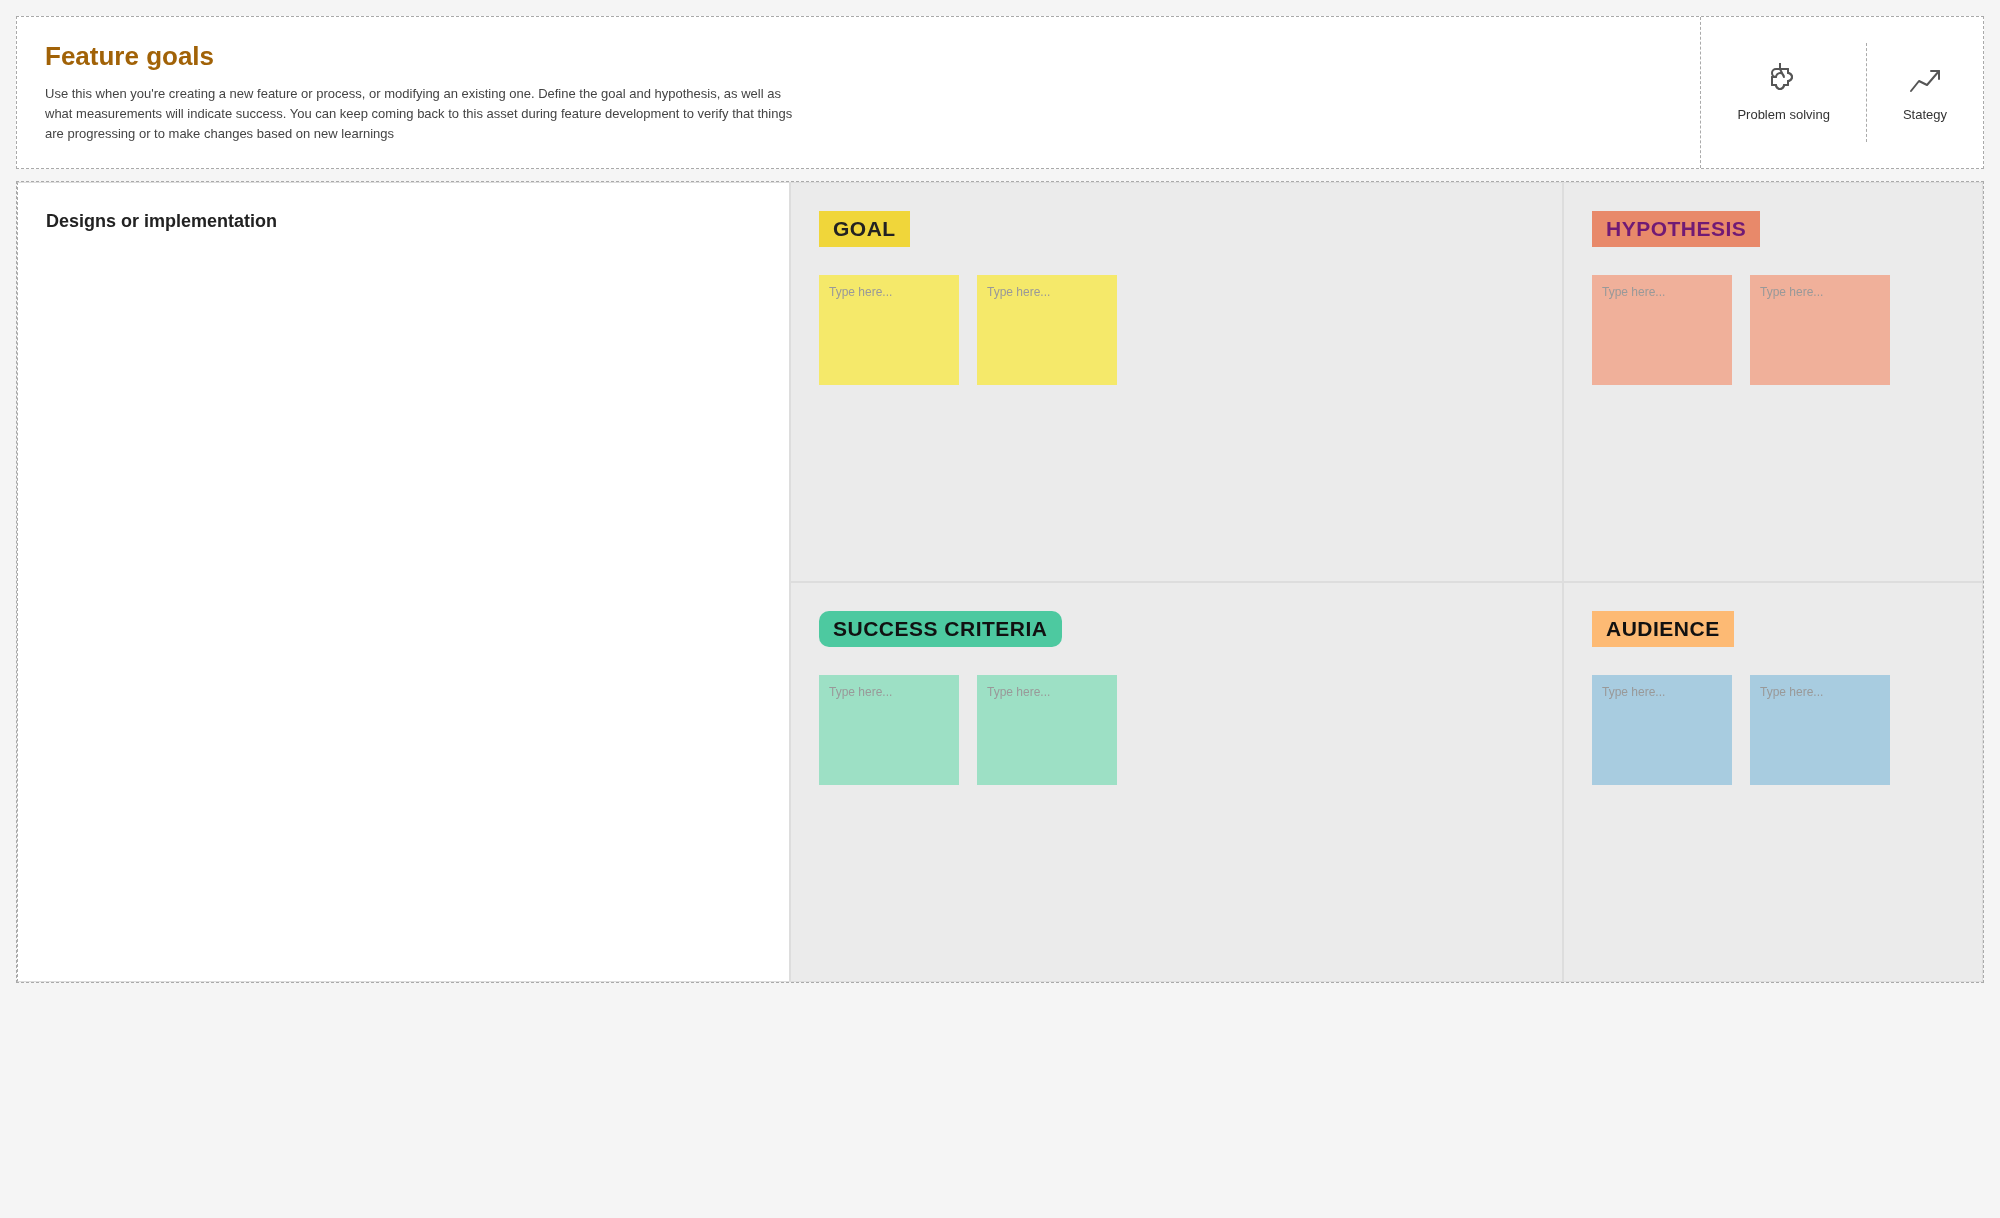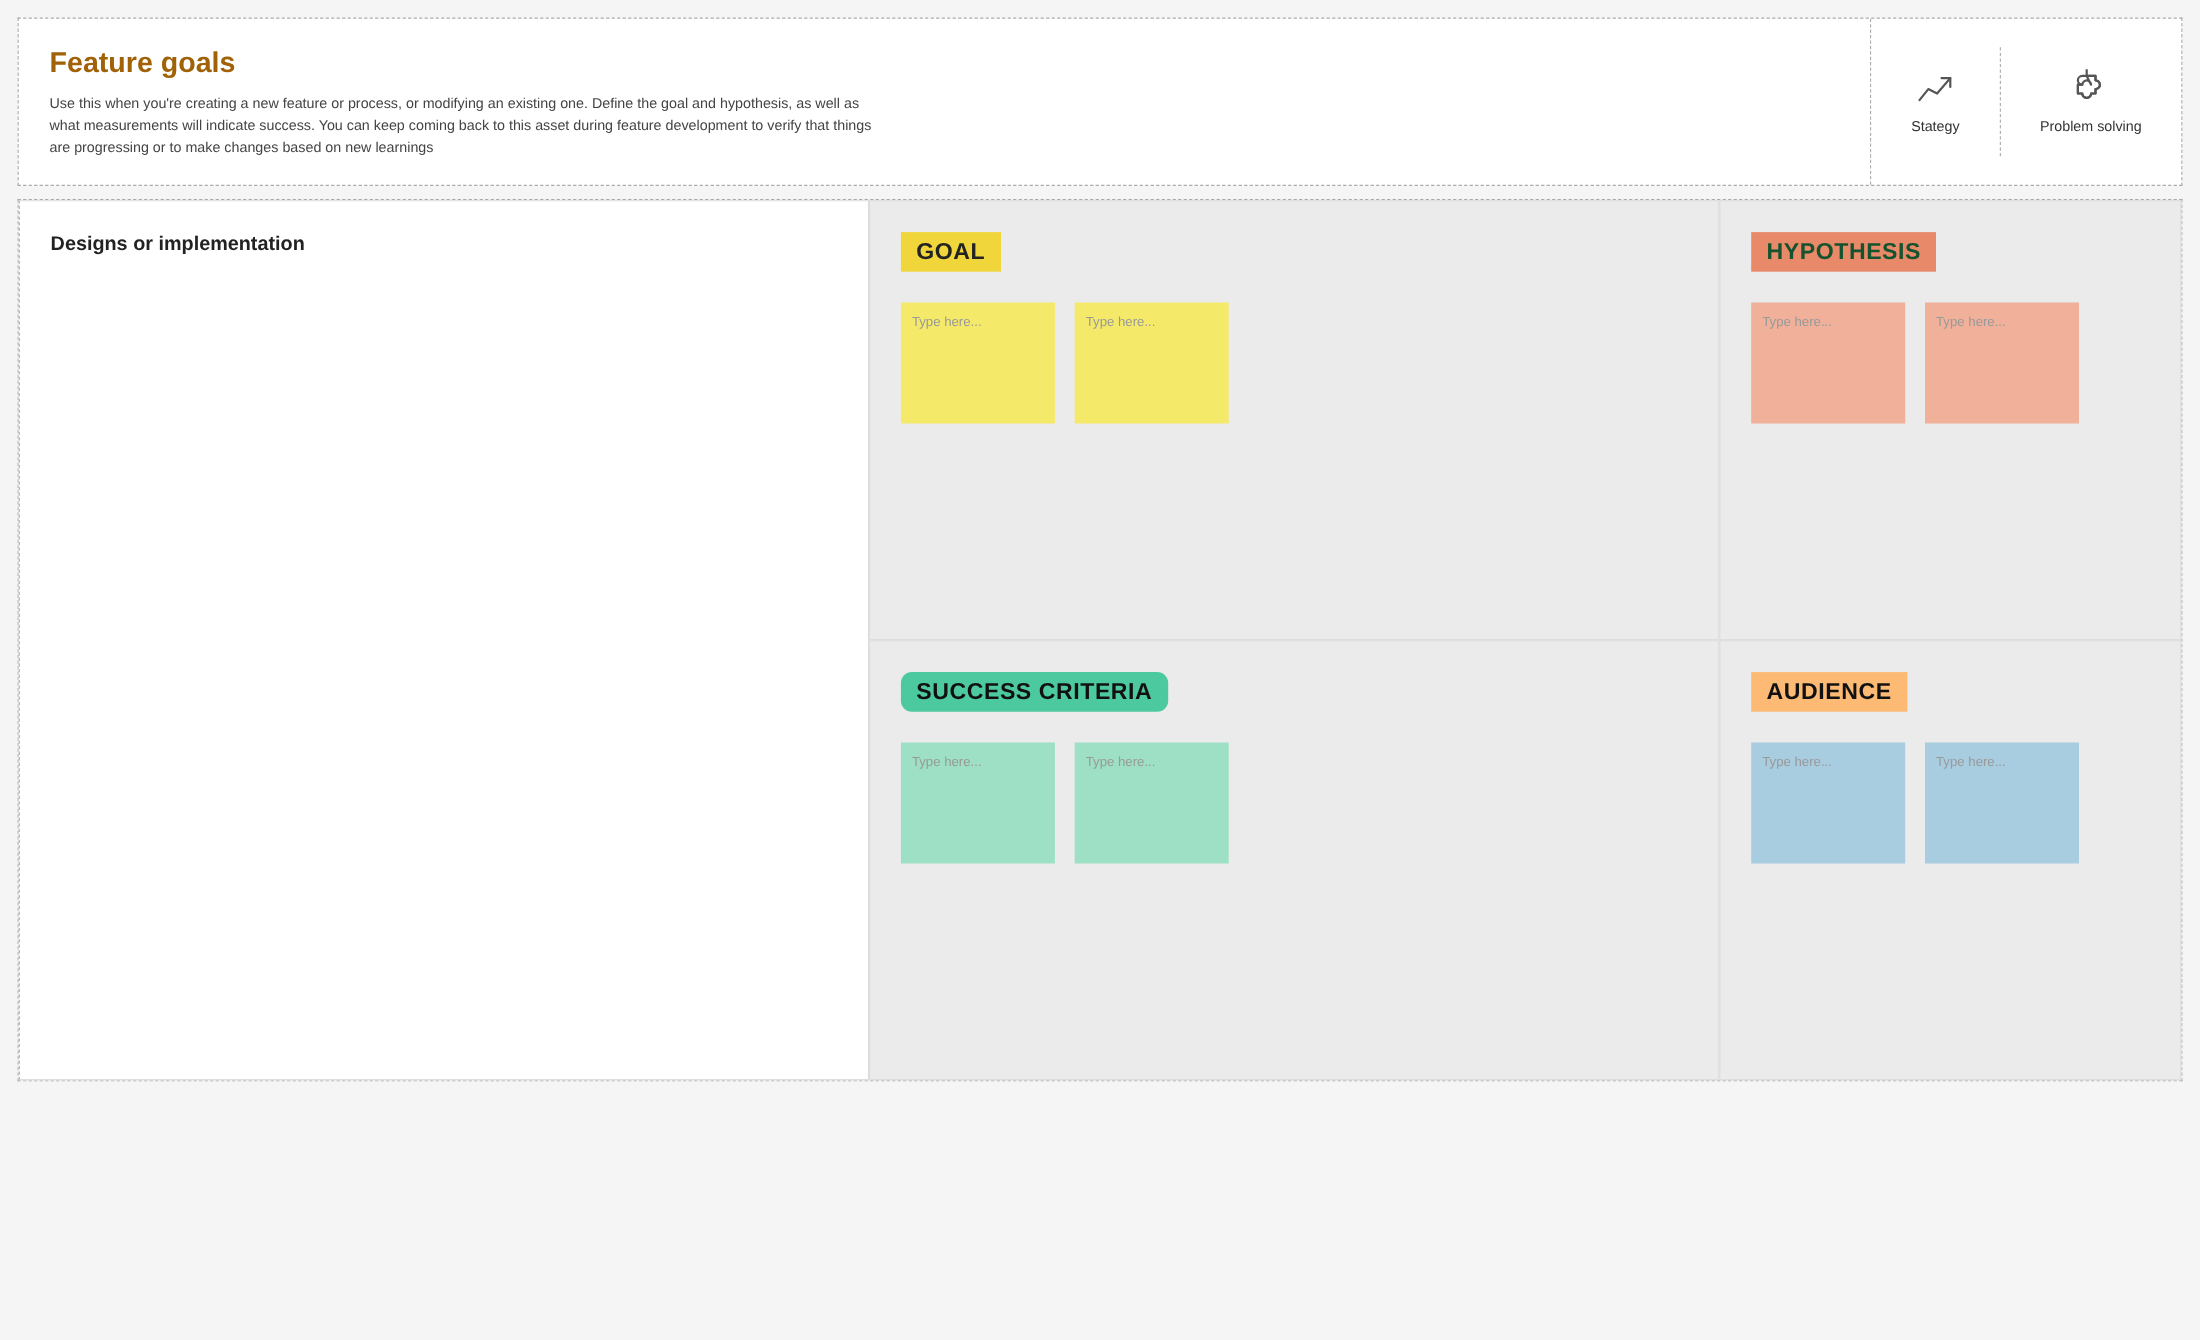--- a/index.html
+++ b/index.html
@@ -102,21 +102,21 @@
     .section-label {
       display: inline-block;
       padding: 6px 14px;
       font-size: 21px;
       font-weight: 700;
       letter-spacing: 0.5px;
       margin-bottom: 28px;
     }
 
     .label-yellow { background: #f0d63a; color: #222; }
-    .label-orange { background: #e8896a; color: #14532d; }
+    .label-orange { background: #e8896a; color: #701a75; }
     .label-teal   { background: #4dc9a0; color: #111; border-radius: 10px; }
     .label-blue   { background: #fdba74; color: #111; }
 
     .sticky-notes-row {
       display: flex;
       gap: 18px;
       flex-wrap: wrap;
     }
 
     .sticky-note {
@@ -148,33 +148,33 @@
 
   <div class="header-section">
     <div class="header-main">
       <div class="header-title">Feature goals</div>
       <div class="header-desc">Use this when you're creating a new feature or process, or modifying an existing one. Define the goal and hypothesis, as well as what measurements will indicate success. You can keep coming back to this asset during feature development to verify that things are progressing or to make changes based on new learnings</div>
     </div>
     <div class="header-icons">
 
       <div class="header-icon-item">
         <svg class="icon-svg" viewBox="0 0 36 36" fill="none" stroke="#555" stroke-width="2">
+          <path d="M14 6 h8 v4 a4 4 0 0 1 0 8 v4 h-4 a4 4 0 0 1-8 0 h-4 v-8 h4 a4 4 0 0 1 0-8 h4 v-8z" stroke-linecap="round" stroke-linejoin="round"></path>
+          <path d="M14 6 h8 v4 c2 0 4 2 4 4s-2 4-4 4 v4 h-4 c0 2-2 4-4 4s-4-2-4-4 h-4 v-8 h4 c0-2 2-4 4-4s4 2 4 4z" stroke-linecap="round" stroke-linejoin="round" fill="none"></path>
+        </svg>
+        <span class="icon-label">Problem solving</span>
+      </div>
+
+      <div class="header-icon-item">
+        <svg class="icon-svg" viewBox="0 0 36 36" fill="none" stroke="#555" stroke-width="2">
           <polyline points="4,28 12,18 20,22 32,8" stroke-linecap="round" stroke-linejoin="round"></polyline>
           <polyline points="24,8 32,8 32,16" stroke-linecap="round" stroke-linejoin="round"></polyline>
         </svg>
         <span class="icon-label">Stategy</span>
       </div>
-
-      <div class="header-icon-item">
-        <svg class="icon-svg" viewBox="0 0 36 36" fill="none" stroke="#555" stroke-width="2">
-          <path d="M14 6 h8 v4 a4 4 0 0 1 0 8 v4 h-4 a4 4 0 0 1-8 0 h-4 v-8 h4 a4 4 0 0 1 0-8 h4 v-8z" stroke-linecap="round" stroke-linejoin="round"></path>
-          <path d="M14 6 h8 v4 c2 0 4 2 4 4s-2 4-4 4 v4 h-4 c0 2-2 4-4 4s-4-2-4-4 h-4 v-8 h4 c0-2 2-4 4-4s4 2 4 4z" stroke-linecap="round" stroke-linejoin="round" fill="none"></path>
-        </svg>
-        <span class="icon-label">Problem solving</span>
-      </div>
     </div>
   </div>
 
   <div class="main-grid">
 
     <div class="grid-cell">
       <div class="section-label label-yellow">GOAL</div>
       <div class="sticky-notes-row">
         <div class="sticky-note sticky-yellow">
           <span style="color:#999;font-size:12px;">Type here...</span>

